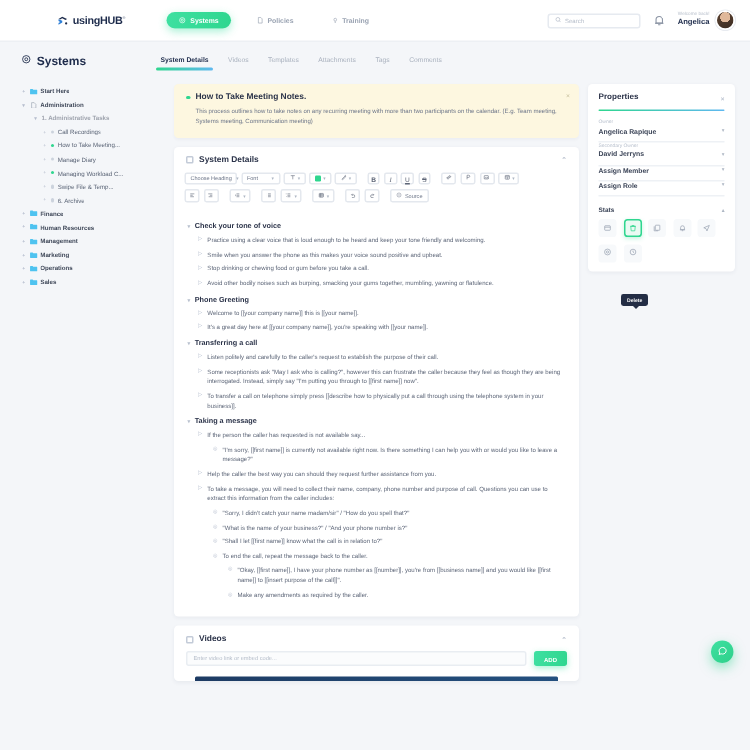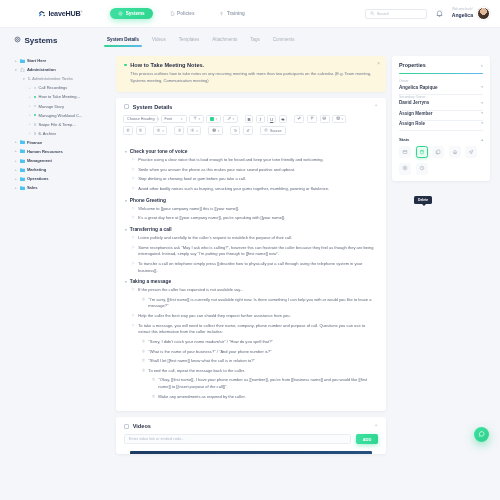--- a/index.html
+++ b/index.html
@@ -235,21 +235,21 @@
 
 <div class="topbar">
   <div class="brand">
     <span class="brand-mark">
       <svg width="8" height="8" viewBox="0 0 16 16">
           <path d="M2 5.2 7 2.2l6.4 3.2-2.1 1.4L7 4.4 4.1 6.1z" fill="#1d2b4b"></path>
           <path d="M2 8.1 4.2 9.4 2 10.8V13l5-2.9V7.8L2 5.6z" fill="#2e7fd6"></path>
           <circle cx="12.2" cy="11.2" r="1.5" fill="#1d2b4b"></circle>
         </svg>
     </span>
-    <span class="brand-text"><span>leave</span><span class="hub">HUB</span><span class="brand-tm">®</span></span>
+    <span class="brand-text"><span>using</span><span class="hub">HUB</span><span class="brand-tm">®</span></span>
   </div>
 
   <div class="topnav">
     <div class="navitem active">
       <span>
           <svg width="5" height="5" viewBox="0 0 16 16" fill="none" stroke="#fff" stroke-width="1.4">
             <circle cx="8" cy="8" r="2.3"></circle>
             <circle cx="8" cy="8" r="5.6"></circle>
           </svg>
         </span>

